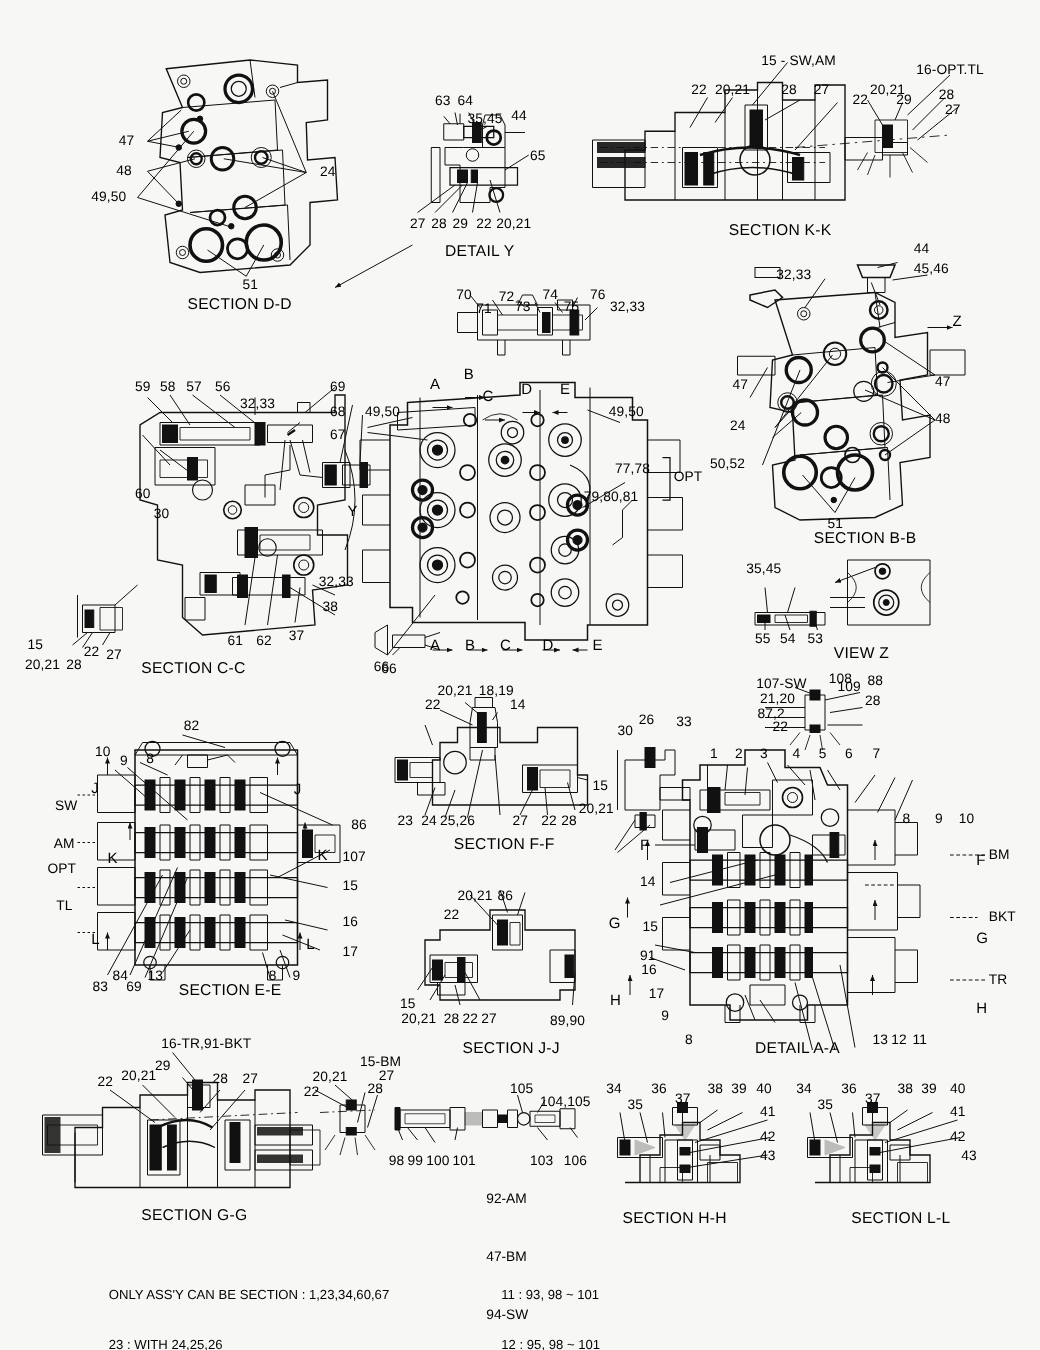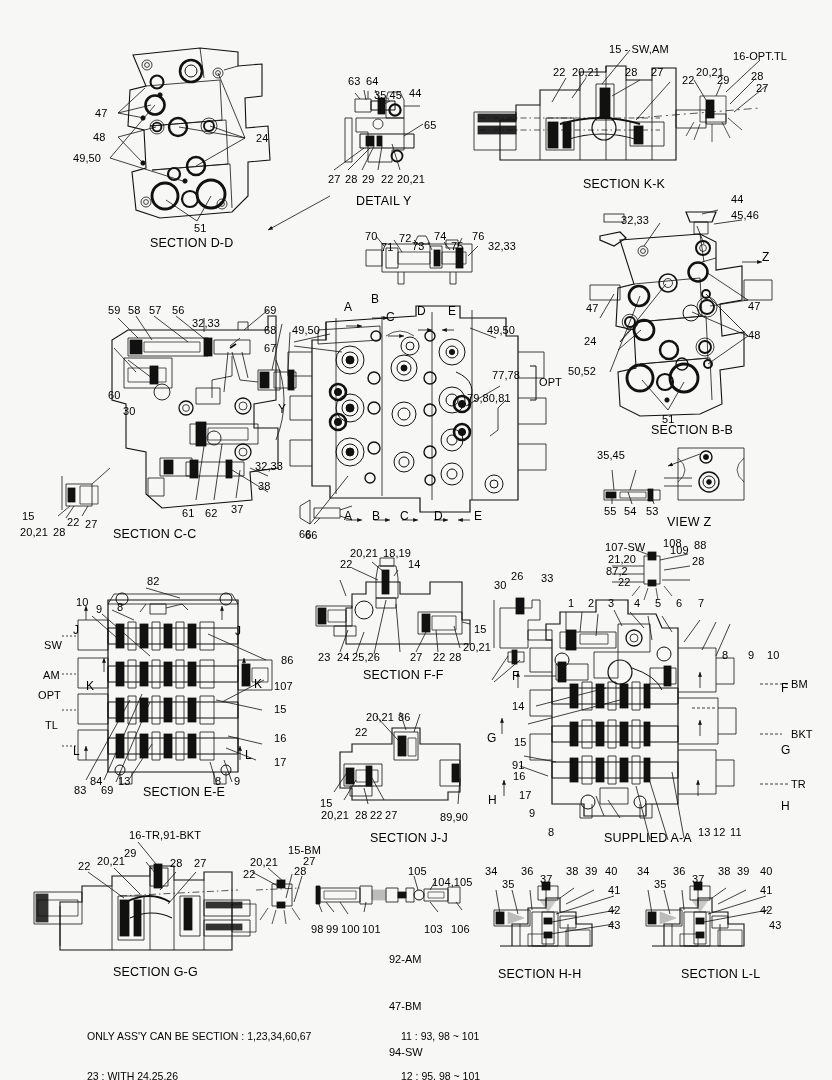--- a/index.html
+++ b/index.html
@@ -880,21 +880,21 @@
 <div class="lbl" style="left:730px;top:827px">11</div>
 <div class="lbl bigv" style="left:512px;top:671px">F</div>
 <div class="lbl bigv" style="left:781px;top:683px">F</div>
 <div class="lbl bigv" style="left:487px;top:733px">G</div>
 <div class="lbl bigv" style="left:781px;top:745px">G</div>
 <div class="lbl bigv" style="left:488px;top:795px">H</div>
 <div class="lbl bigv" style="left:781px;top:801px">H</div>
 <div class="lbl" style="left:791px;top:679px">BM</div>
 <div class="lbl" style="left:791px;top:729px">BKT</div>
 <div class="lbl" style="left:791px;top:779px">TR</div>
-<div class="cap" style="left:604px;top:832px">SUPPLIED A-A</div>
+<div class="cap" style="left:604px;top:832px">DETAIL A-A</div>
 
 <div class="lbl" style="left:129px;top:830px">16-TR,91-BKT</div>
 <div class="lbl" style="left:288px;top:845px">15-BM</div>
 <div class="lbl" style="left:78px;top:861px">22</div>
 <div class="lbl" style="left:97px;top:856px">20,21</div>
 <div class="lbl" style="left:124px;top:848px">29</div>
 <div class="lbl" style="left:170px;top:858px">28</div>
 <div class="lbl" style="left:194px;top:858px">27</div>
 <div class="lbl" style="left:243px;top:869px">22</div>
 <div class="lbl" style="left:250px;top: 857px">20,21</div>

